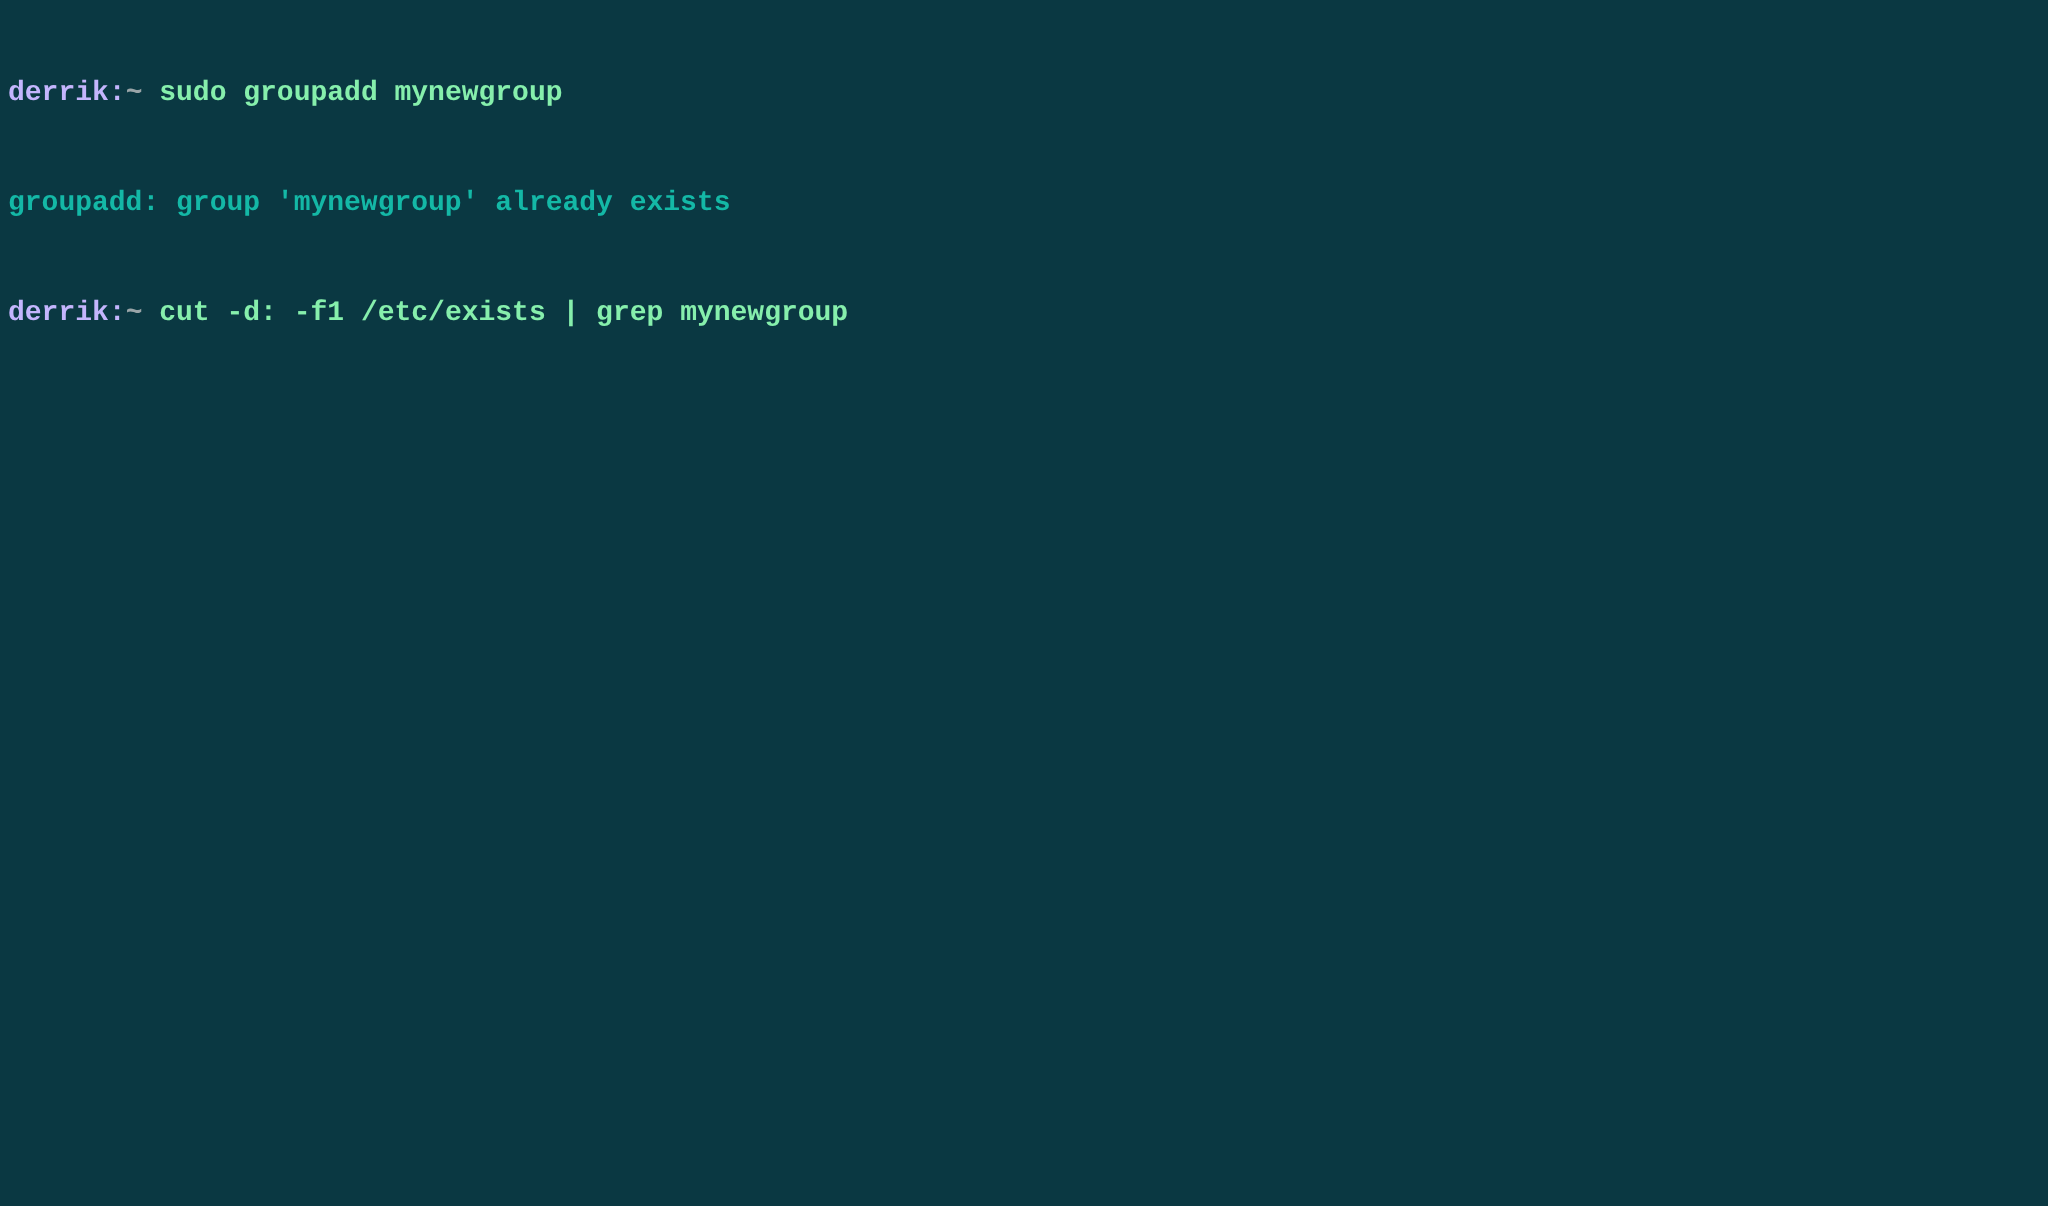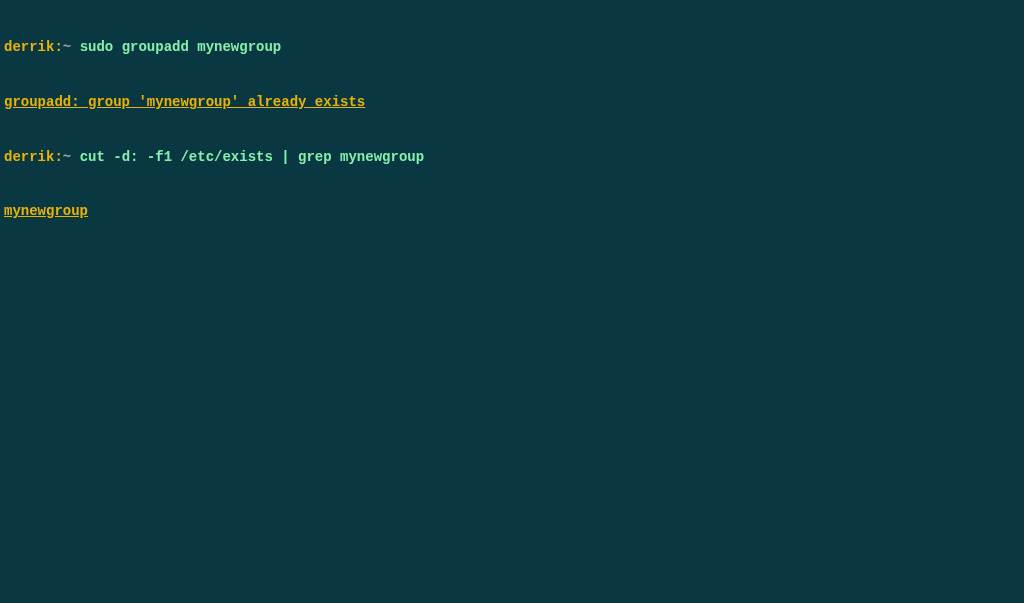--- a/index.html
+++ b/index.html
@@ -19,42 +19,40 @@
       overflow: hidden;
       font-weight: bold;
     }
     .terminal {
       white-space: pre;
     }
     .line {
       display: block;
     }
     .prompt-user {
-      color: #eab308;
+      color: #c4b5fd;
     }
     .prompt-tilde {
       color: #9aa5a8;
     }
     .command {
       color: #86efac;
     }
     .output {
-      color: #eab308;
-      text-decoration: underline;
+      color: #14b8a6;
     }
     .cursor {
       display: inline-block;
       width: 8px;
       height: 14px;
       border: 1px solid #9aa5a8;
       vertical-align: text-top;
       margin-left: 1px;
     }
   </style>
 </head>
 <body>
 
 <div class="terminal">
   <span class="line"><span class="prompt-user">derrik:</span><span class="prompt-tilde">~ </span><span class="command">sudo groupadd mynewgroup</span></span>
   <span class="line"><span class="output">groupadd: group 'mynewgroup' already exists</span></span>
   <span class="line"><span class="prompt-user">derrik:</span><span class="prompt-tilde">~ </span><span class="command">cut -d: -f1 /etc/exists | grep mynewgroup</span></span>
-  <span class="line"><span class="output">mynewgroup</span></span>
 </div>
 
 </body></html>

